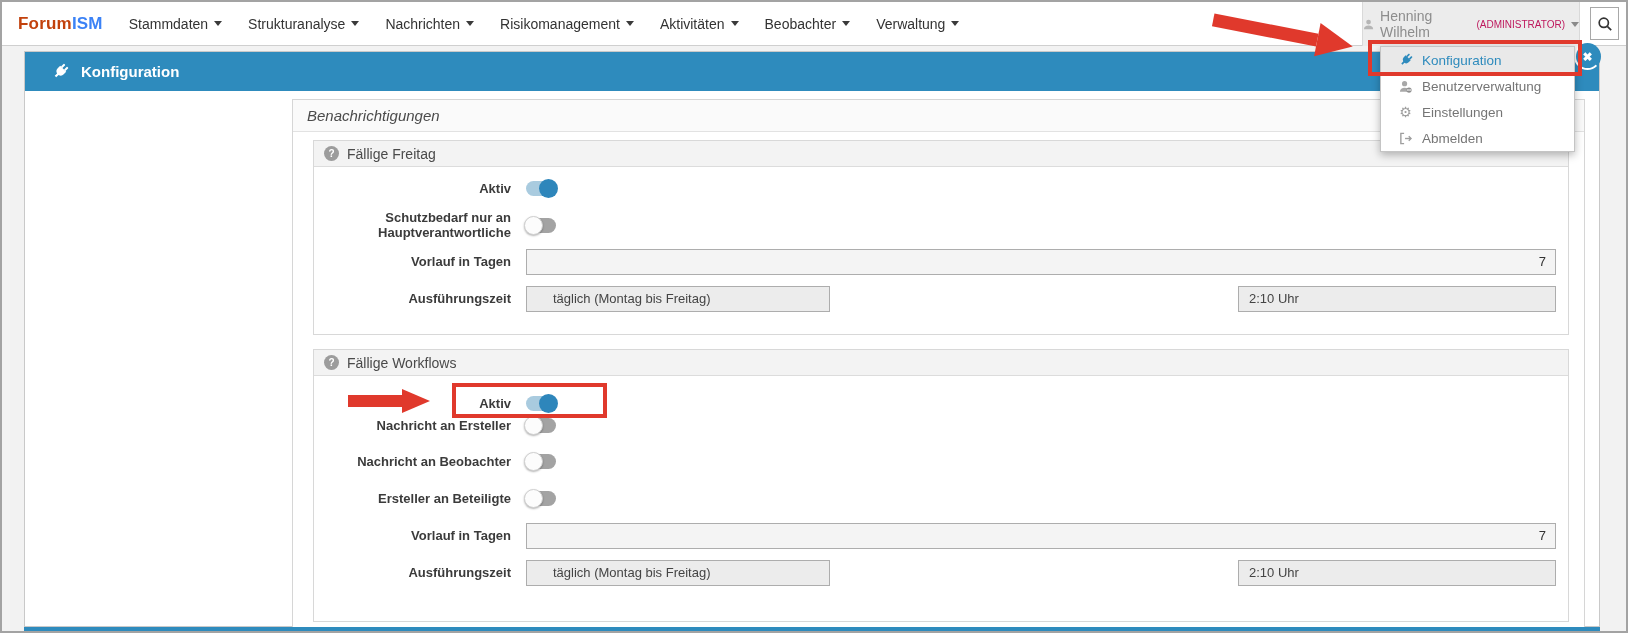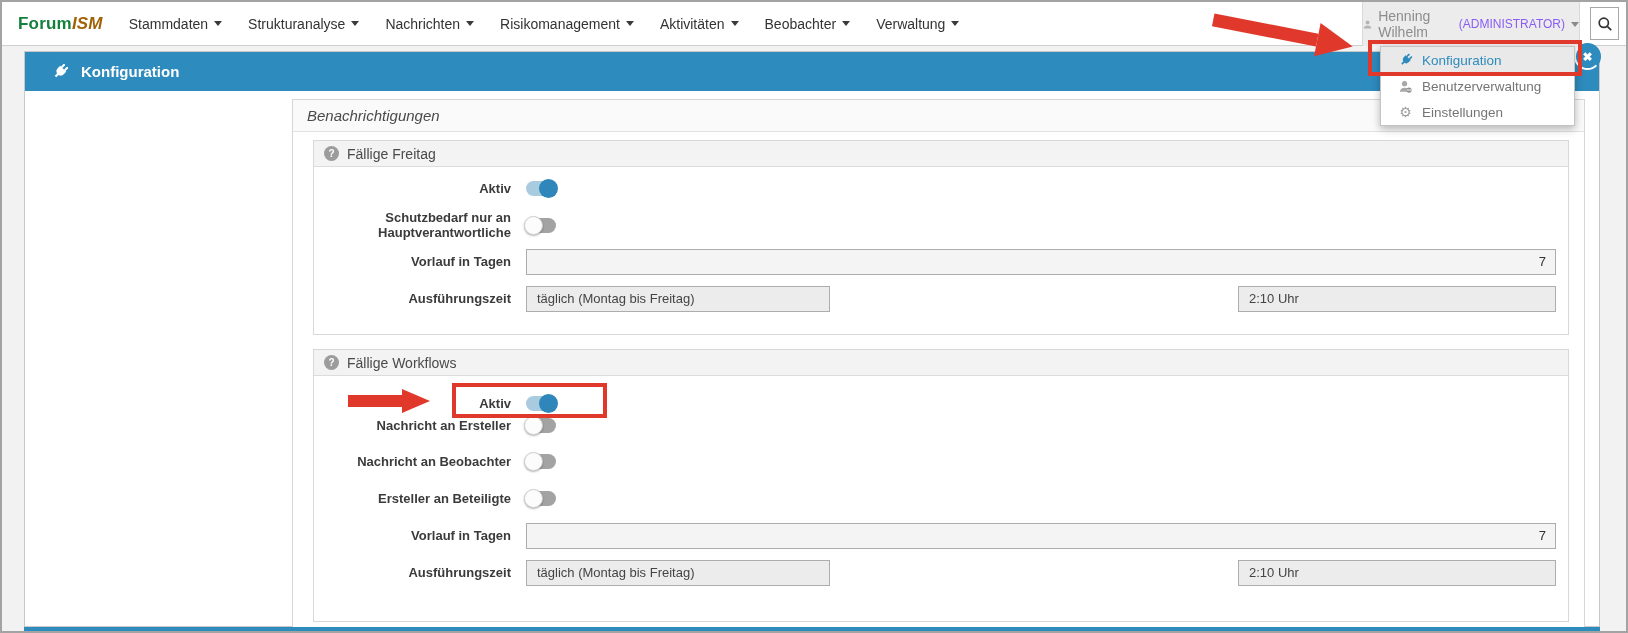--- a/index.html
+++ b/index.html
@@ -7,29 +7,29 @@
     width:1628px; height:633px; position:relative;
     font-family:"Liberation Sans", sans-serif;
     background:#f2f2f2; overflow:hidden;
   }
   .frame { position:absolute; inset:0; border:2px solid #a3a3a3; pointer-events:none; z-index:40; }
 
   
   .navbar { position:absolute; left:2px; right:2px; top:2px; height:44px;
     background:#fff; border-bottom:1px solid #cfcfcf; display:flex; align-items:center; }
   .logo { margin-left:16px; font-size:17px; font-weight:bold; letter-spacing:0.2px; white-space:nowrap; }
-  .logo .p1 { color:#15803d; } .logo .p2 { color:#a16207;font-style:italic; }
+  .logo .p1 { color:#c2410c; } .logo .p2 { color:#3b82f6; }
   .nav-items { display:flex; margin-left:26px; gap:26px; }
   .nav-item { font-size:14px; color:#333; display:flex; align-items:center; gap:6px; cursor:pointer; white-space:nowrap; }
   .caret { width:0; height:0; border-left:4px solid transparent; border-right:4px solid transparent; border-top:5px solid #3a3a3a; display:inline-block; }
   .user-box { position:absolute; left:1360px; top:0; width:218px; height:44px; background:#ececec;
     border-left:1px solid #d9d9d9; border-right:1px solid #d9d9d9;
     display:flex; align-items:center; justify-content:center; gap:6px; cursor:pointer; }
   .user-name { font-size:14px; color:#8d8d8d; }
-  .user-role { font-size:12px; color:#8b5cf6; }
+  .user-role { font-size:10px; color:#be185d; }
   .user-box .caret { border-top-color:#8a8a8a; }
   .search-btn { position:absolute; left:1588px; top:5px; width:29px; height:33px;
     background:#fff; border:1px solid #a8a8a8; display:flex; align-items:center; justify-content:center; cursor:pointer; }
 
   
   .card { position:absolute; left:24px; top:51px; width:1576px; height:576px;
     background:#fff; border:1px solid #c9c9c9; }
   .blue-bar { position:absolute; left:0; top:0; right:0; height:39px; background:#2e8bbd;
     display:flex; align-items:center; }
   .blue-bar .plug { margin-left:27px; }
@@ -55,21 +55,21 @@
     font-size:13px; font-weight:bold; color:#3b3b3b; line-height:15px; }
   .toggle { position:absolute; left:212px; width:30px; height:15px; border-radius:8px; background:#a3a3a3; cursor:pointer; }
   .toggle .knob { position:absolute; width:19px; height:19px; border-radius:50%; top:-2px; left:-2px;
     background:#fcfcfc; border:1px solid #d0d0d0; box-shadow:0 1px 2px rgba(0,0,0,.3); }
   .toggle.on { background:#a9cbdf; }
   .toggle.on .knob { left:auto; right:-2px; background:#2e86bb; border:none; box-shadow:none; }
 
   .field { position:absolute; height:26px; border:1px solid #adadad; background:#f3f3f3;
     font-size:13px; color:#333; line-height:24px; }
   .field.num { left:212px; width:1030px; text-align:right; padding-right:9px; background:#f4f4f4; }
-  .field.sel { left:212px; width:304px; padding-left:10px; background:#ececec; color:#444; }
+  .field.sel { left:212px; width:304px; padding-left:26px; background:#ececec; color:#444; }
   .field.time { left:924px; width:318px; padding-left:10px; background:#ececec; color:#444; }
 
   .bottom-strip { position:absolute; left:24px; top:627px; width:1576px; height:6px; background:#2e8bbd; }
 
   
   .menu { position:absolute; left:1380px; top:46px; width:195px; background:#fff;
     border:1px solid #c4c4c4; box-shadow:0 3px 8px rgba(0,0,0,.28); z-index:10; }
   .menu-item { height:26px; display:flex; align-items:center; gap:9px; padding-left:17px;
     font-size:13.5px; color:#757575; cursor:pointer; }
   .menu-item.active { background:#e9e9e9; color:#2e8bbd; }
@@ -241,20 +241,30 @@
           <circle cx="10.8" cy="10.8" r="2.8" fill="#8f8f8f"></circle>
           <text x="10.8" y="12.1" font-size="4.4" fill="#fff" text-anchor="middle" font-family="Liberation Sans, sans-serif">oo</text>
         </svg>
       </span>
     <span>Benutzerverwaltung</span>
   </div>
   <div class="menu-item">
     <span class="mi gear-glyph">⚙</span>
     <span>Einstellungen</span>
   </div>
+  <div class="menu-item">
+    <span class="mi">
+        <svg width="13" height="13" viewBox="0 0 14 14" fill="none" stroke="#9e9e9e" stroke-width="1.5">
+          <path d="M5.5 1.5H2v11h3.5"></path>
+          <path d="M6.5 7h6.5"></path>
+          <path d="M10.5 4.5L13 7l-2.5 2.5"></path>
+        </svg>
+      </span>
+    <span>Abmelden</span>
+  </div>
 </div>
 
 <div class="red-arrow arrow1">
     <span class="shaft"></span>
     <span class="head"></span>
   </div>
 <div class="red-rect rect1"></div>
 <div class="red-arrow arrow2">
     <span class="shaft"></span>
     <span class="head"></span>

